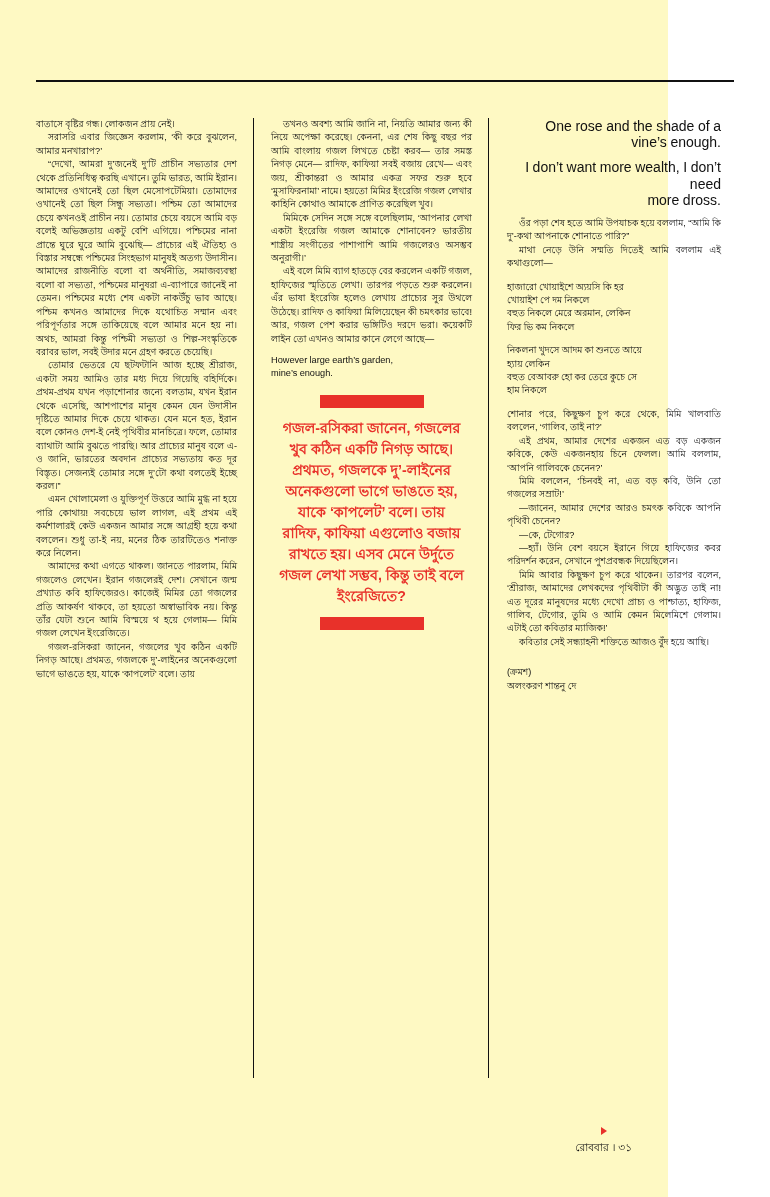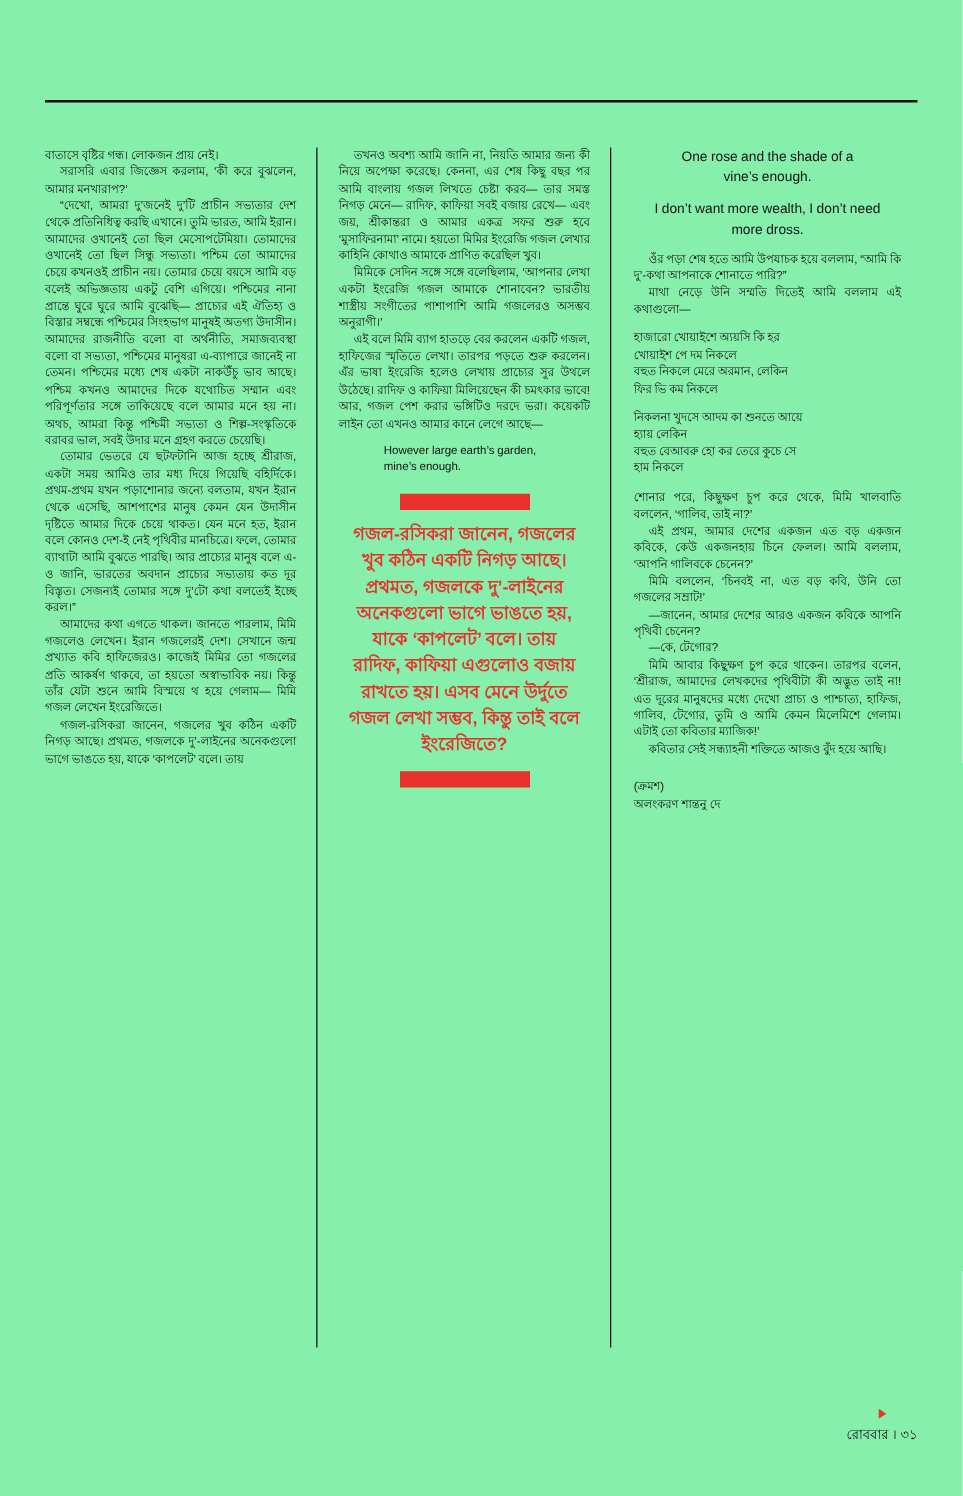--- a/index.html
+++ b/index.html
@@ -11,23 +11,23 @@
     width: 770px;
     height: 1197px;
     font-family: "Liberation Sans", sans-serif;
     color: #111111;
     position: relative;
     overflow: hidden;
   }
   .page {
     position: absolute;
     left: 0; top: 0;
-    width: 770px;
+    width: 668px;
     height: 1197px;
-    background: #86efac;
+    background: #fef9c3;
   }
   .top-rule {
     position: absolute;
     left: 36px;
     top: 80px;
     width: 698px;
     height: 2px;
     background: #111111;
   }
   .columns {
@@ -56,33 +56,32 @@
   p {
     margin: 0;
     font-size: 9.2px;
     line-height: 13.4px;
     text-align: justify;
     text-justify: inter-word;
     word-spacing: -0.3px;
   }
   p.ind { text-indent: 12px; }
   .english p {
-    font-size: 11px;
+    font-size: 14px;
     line-height: 16.2px;
-    text-align: center;
+    text-align: right;
     text-indent: 0;
     margin-bottom: 9px;
   }
   .english .stanza { margin-bottom: 9px; }
   .english .stanza p { margin-bottom: 0; }
   .eng-inline {
     margin-top: 8px;
     font-size: 9.2px;
     line-height: 14px;
-    margin-left: 36px;
   }
   .eng-inline p { text-align: left; text-indent: 0; }
   .pull-quote-wrap {
     margin-top: 14px;
     text-align: center;
   }
   .pq-bar {
     width: 104px;
     height: 13px;
     background: #e8312a;
@@ -129,20 +128,21 @@
 
   <div class="top-rule"></div>
 
   <div class="columns">
 
     <div class="col c1">
       <p>বাতাসে বৃষ্টির গন্ধ। লোকজন প্রায় নেই।</p>
       <p class="ind">সরাসরি এবার জিজ্ঞেস করলাম, ‘কী করে বুঝলেন, আমার মনখারাপ?’</p>
       <p class="ind">“দেখো, আমরা দু’জনেই দু’টি প্রাচীন সভ্যতার দেশ থেকে প্রতিনিধিত্ব করছি এখানে। তুমি ভারত, আমি ইরান। আমাদের ওখানেই তো ছিল মেসোপটেমিয়া। তোমাদের ওখানেই তো ছিল সিন্ধু সভ্যতা। পশ্চিম তো আমাদের চেয়ে কখনওই প্রাচীন নয়। তোমার চেয়ে বয়সে আমি বড় বলেই অভিজ্ঞতায় একটু বেশি এগিয়ে। পশ্চিমের নানা প্রান্তে ঘুরে ঘুরে আমি বুঝেছি— প্রাচ্যের এই ঐতিহ্য ও বিস্তার সম্বন্ধে পশ্চিমের সিংহভাগ মানুষই অতগ্য উদাসীন। আমাদের রাজনীতি বলো বা অর্থনীতি, সমাজব্যবস্থা বলো বা সভ্যতা, পশ্চিমের মানুষরা এ-ব্যাপারে জানেই না তেমন। পশ্চিমের মধ্যে শেষ একটা নাকউঁচু ভাব আছে। পশ্চিম কখনও আমাদের দিকে যথোচিত সম্মান এবং পরিপূর্ণতার সঙ্গে তাকিয়েছে বলে আমার মনে হয় না। অথচ, আমরা কিন্তু পশ্চিমী সভ্যতা ও শিল্প-সংস্কৃতিকে বরাবর ভাল, সবই উদার মনে গ্রহণ করতে চেয়েছি।</p>
       <p class="ind">তোমার ভেতরে যে ছটফটানি আজ হচ্ছে শ্রীরাজ, একটা সময় আমিও তার মধ্য দিয়ে গিয়েছি বহির্দিকে। প্রথম-প্রথম যখন পড়াশোনার জন্যে বলতাম, যখন ইরান থেকে এসেছি, আশপাশের মানুষ কেমন যেন উদাসীন দৃষ্টিতে আমার দিকে চেয়ে থাকত। যেন মনে হত, ইরান বলে কোনও দেশ-ই নেই পৃথিবীর মানচিত্রে। ফলে, তোমার ব্যাথাটা আমি বুঝতে পারছি। আর প্রাচ্যের মানুষ বলে এ-ও জানি, ভারতের অবদান প্রাচ্যের সভ্যতায় কত দূর বিস্তৃত। সেজন্যই তোমার সঙ্গে দু’টো কথা বলতেই ইচ্ছে করল।”</p>
+      <p class="ind">এমন খোলামেলা ও যুক্তিপূর্ণ উত্তরে আমি মুগ্ধ না হয়ে পারি কোথায়! সবচেয়ে ভাল লাগল, এই প্রথম এই কর্মশালারই কেউ একজন আমার সঙ্গে আগ্রহী হয়ে কথা বললেন। শুধু তা-ই নয়, মনের ঠিক তারটিতেও শনাক্ত করে নিলেন।</p>
       <p class="ind">আমাদের কথা এগতে থাকল। জানতে পারলাম, মিমি গজলেও লেখেন। ইরান গজলেরই দেশ। সেখানে জন্ম প্রখ্যাত কবি হাফিজেরও। কাজেই মিমির তো গজলের প্রতি আকর্ষণ থাকবে, তা হয়তো অস্বাভাবিক নয়। কিন্তু তাঁর যেটা শুনে আমি বিস্ময়ে থ হয়ে গেলাম— মিমি গজল লেখেন ইংরেজিতে।</p>
       <p class="ind">গজল-রসিকরা জানেন, গজলের খুব কঠিন একটি নিগড় আছে। প্রথমত, গজলকে দু’-লাইনের অনেকগুলো ভাগে ভাঙতে হয়, যাকে ‘কাপলেট’ বলে। তায়</p>
     </div>
 
     <div class="vdivider"></div>
 
     <div class="col c2">
       <p class="ind">তখনও অবশ্য আমি জানি না, নিয়তি আমার জন্য কী নিয়ে অপেক্ষা করেছে। কেননা, এর শেষ কিছু বছর পর আমি বাংলায় গজল লিখতে চেষ্টা করব— তার সমস্ত নিগড় মেনে— রাদিফ, কাফিয়া সবই বজায় রেখে— এবং জয়, শ্রীকান্তরা ও আমার একত্র সফর শুরু হবে ‘মুসাফিরনামা’ নামে। হয়তো মিমির ইংরেজি গজল লেখার কাহিনি কোথাও আমাকে প্রাণিত করেছিল খুব।</p>
       <p class="ind">মিমিকে সেদিন সঙ্গে সঙ্গে বলেছিলাম, ‘আপনার লেখা একটা ইংরেজি গজল আমাকে শোনাবেন? ভারতীয় শাস্ত্রীয় সংগীতের পাশাপাশি আমি গজলেরও অসম্ভব অনুরাগী।’</p>
       <p class="ind">এই বলে মিমি ব্যাগ হাতড়ে বের করলেন একটি গজল, হাফিজের স্মৃতিতে লেখা। তারপর পড়তে শুরু করলেন। এঁর ভাষা ইংরেজি হলেও লেখায় প্রাচ্যের সুর উথলে উঠেছে। রাদিফ ও কাফিয়া মিলিয়েছেন কী চমৎকার ভাবে! আর, গজল পেশ করার ভঙ্গিটিও দরদে ভরা। কয়েকটি লাইন তো এখনও আমার কানে লেগে আছে—</p>
@@ -186,22 +186,23 @@
       <p>নিকলনা খুদসে আদম কা শুনতে আয়ে</p>
       <p>হ্যায় লেকিন</p>
       <p>বহুত বেআবরু হো কর তেরে কুচে সে</p>
       <p>হাম নিকলে</p>
 
       <div style="height:10px"></div>
       <p>শোনার পরে, কিছুক্ষণ চুপ করে থেকে, মিমি খালবাতি বললেন, ‘গালিব, তাই না?’</p>
 
       <p class="ind">এই প্রথম, আমার দেশের একজন এত বড় একজন কবিকে, কেউ একজনহায় চিনে ফেলল। আমি বললাম, ‘আপনি গালিবকে চেনেন?’</p>
       <p class="ind">মিমি বললেন, ‘চিনবই না, এত বড় কবি, উনি তো গজলের সম্রাট!’</p>
-      <p class="ind">—জানেন, আমার দেশের আরও একজন কবিকে আপনি পৃথিবী চেনেন?</p>
+      <p class="ind">—জানেন, আমার দেশের আরও চমৎক কবিকে আপনি পৃথিবী চেনেন?</p>
       <p class="ind">—কে, টেগোর?</p>
+      <p class="ind">—হ্যাঁ। উনি বেশ বয়সে ইরানে গিয়ে হাফিজের কবর পরিদর্শন করেন, সেখানে পুশপ্রবন্ধক দিয়েছিলেন।</p>
       <p class="ind">মিমি আবার কিছুক্ষণ চুপ করে থাকেন। তারপর বলেন, ‘শ্রীরাজ, আমাদের লেখকদের পৃথিবীটা কী অদ্ভুত তাই না! এত দূরের মানুষদের মধ্যে দেখো প্রাচ্য ও পাশ্চাত্য, হাফিজ, গালিব, টেগোর, তুমি ও আমি কেমন মিলেমিশে গেলাম। এটাই তো কবিতার ম্যাজিক!’</p>
       <p class="ind">কবিতার সেই সন্ধ্যাহনী শক্তিতে আজও বুঁদ হয়ে আছি।</p>
 
       <div class="sig">
         <span class="ser">(ক্রমশ)</span>
         <span class="ser">অলংকরণ  শান্তনু দে</span>
       </div>
     </div>
 
   </div>

